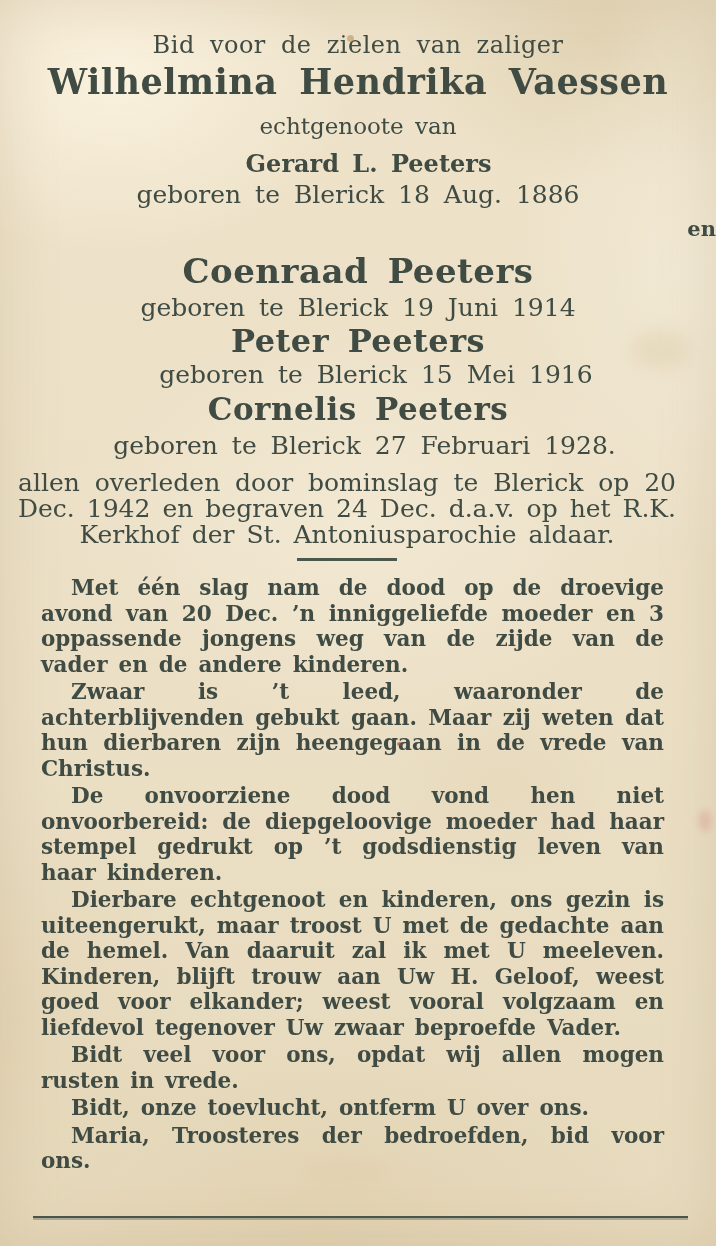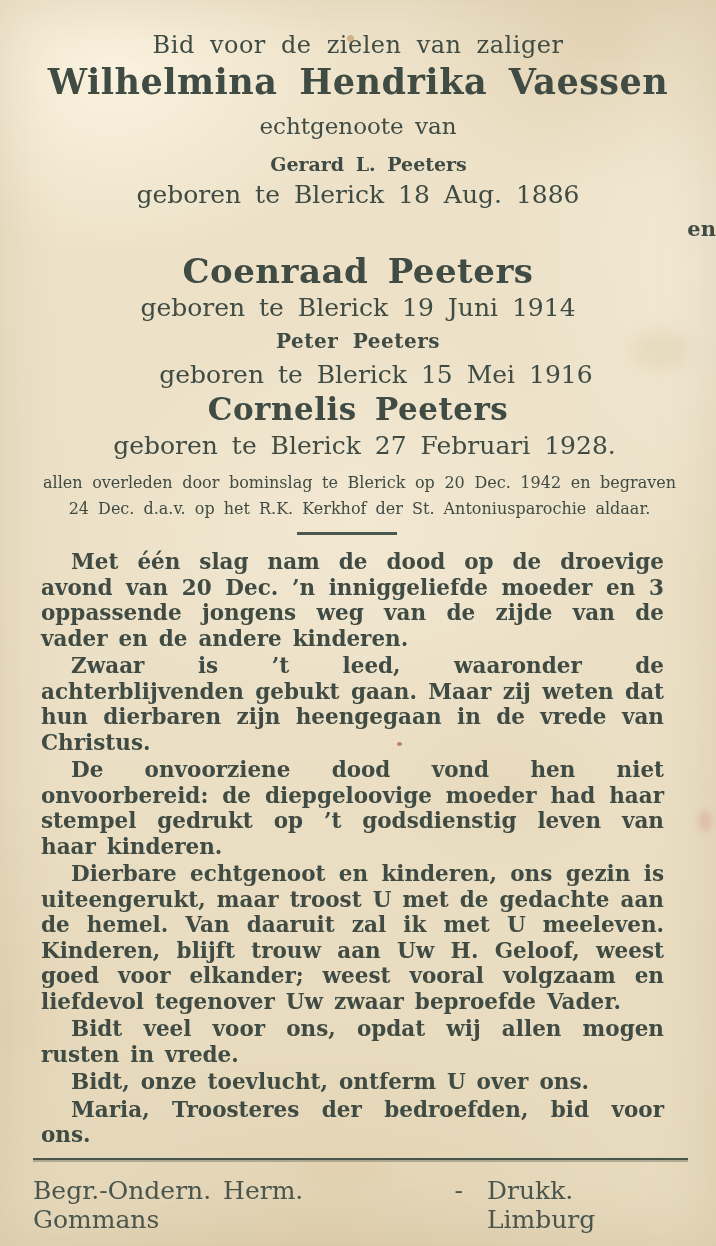--- a/index.html
+++ b/index.html
@@ -31,34 +31,34 @@
   .speck-brown-top   { left: 347px; top: 35px;  width: 7px;  height: 7px;  background: #b98f55; opacity: .55; filter: blur(.5px); }
   .speck-red-mid     { left: 397px; top: 742px; width: 5px;  height: 4px;  background: #a34a3c; opacity: .65; filter: blur(.4px); }
   .speck-pink-right  { left: 698px; top: 810px; width: 14px; height: 22px; background: #d89a92; opacity: .40; filter: blur(3px); }
   .speck-tan-right   { left: 630px; top: 330px; width: 60px; height: 40px; background: #d9c5a0; opacity: .35; filter: blur(9px); }
   .speck-tan-footer  { left: 300px; top: 1160px; width: 90px; height: 26px; background: #ddc9a4; opacity: .30; filter: blur(8px); }
 
   .head { text-align: center; padding-top: 30px; }
   .intro       { font-size: 24px; line-height: 30px; word-spacing: 7px; letter-spacing: .5px; }
   .name-main   { font-size: 35px; line-height: 44px; font-weight: bold; margin: 0; word-spacing: 9px; letter-spacing: .5px; }
   .relation    { font-size: 23px; line-height: 44px; word-spacing: 4px; }
-  .spouse      { font-size: 19px; line-height: 32px; font-weight: bold; word-spacing: 5px; margin-left: 21px; }
+  .spouse      { font-size: 24px; line-height: 32px; font-weight: bold; word-spacing: 5px; margin-left: 21px; }
   .born        { font-size: 25px; line-height: 30px; word-spacing: 6px; }
   .conj        { font-size: 21px; line-height: 37px; font-weight: bold; text-align: right; }
   .son-name    { font-weight: bold; word-spacing: 7px; letter-spacing: .5px; }
   .son-name.s1 { font-size: 34px; line-height: 48px; }
-  .son-name.s2 { font-size: 20px; line-height: 41px; }
+  .son-name.s2 { font-size: 32px; line-height: 41px; }
   .son-name.s3 { font-size: 31px; line-height: 44px; }
   .born.b1     { line-height: 26px; }
   .born.b2     { line-height: 25px; margin-left: 36px; }
   .born.b3     { line-height: 29px; padding-left: 13px; }
 
   .death-note {
-    margin: 10px 40px 0 43px;
-    font-size: 16px;
+    margin: 10px 40px 0 18px;
+    font-size: 25px;
     line-height: 26px;
     text-align: justify;
     text-align-last: center;
     word-spacing: 4px;
   }
   .divider {
     width: 100px;
     border: none;
     border-top: 3px solid #4c574d;
     margin: 10px auto 0;
@@ -125,20 +125,15 @@
     <p>Zwaar is ’t leed, waaronder de achterblijvenden gebukt gaan. Maar zij weten dat hun dierbaren zijn heengegaan in de vrede van Christus.</p>
     <p>De onvoorziene dood vond hen niet onvoorbereid: de diepgeloovige moeder had haar stempel gedrukt op ’t godsdienstig leven van haar kinderen.</p>
     <p>Dierbare echtgenoot en kinderen, ons gezin is uiteengerukt, maar troost U met de gedachte aan de hemel. Van daaruit zal ik met U meeleven. Kinderen, blijft trouw aan Uw H. Geloof, weest goed voor elkander; weest vooral volgzaam en liefdevol tegenover Uw zwaar beproefde Vader.</p>
     <p>Bidt veel voor ons, opdat wij allen mogen rusten in vrede.</p>
     <p>Bidt, onze toevlucht, ontferm U over ons.</p>
     <p>Maria, Troosteres der bedroefden, bid voor ons.</p>
   </main>
 
   <footer class="foot">
     <div class="foot-rule"></div>
-    <div class="foot-line">
-      <span>Begr.-Ondern. Herm. Gommans</span>
-      <span class="foot-sep">-</span>
-      <span>Drukk. Limburg</span>
-    </div>
   </footer>
 
 </div>
 
 </body></html>

